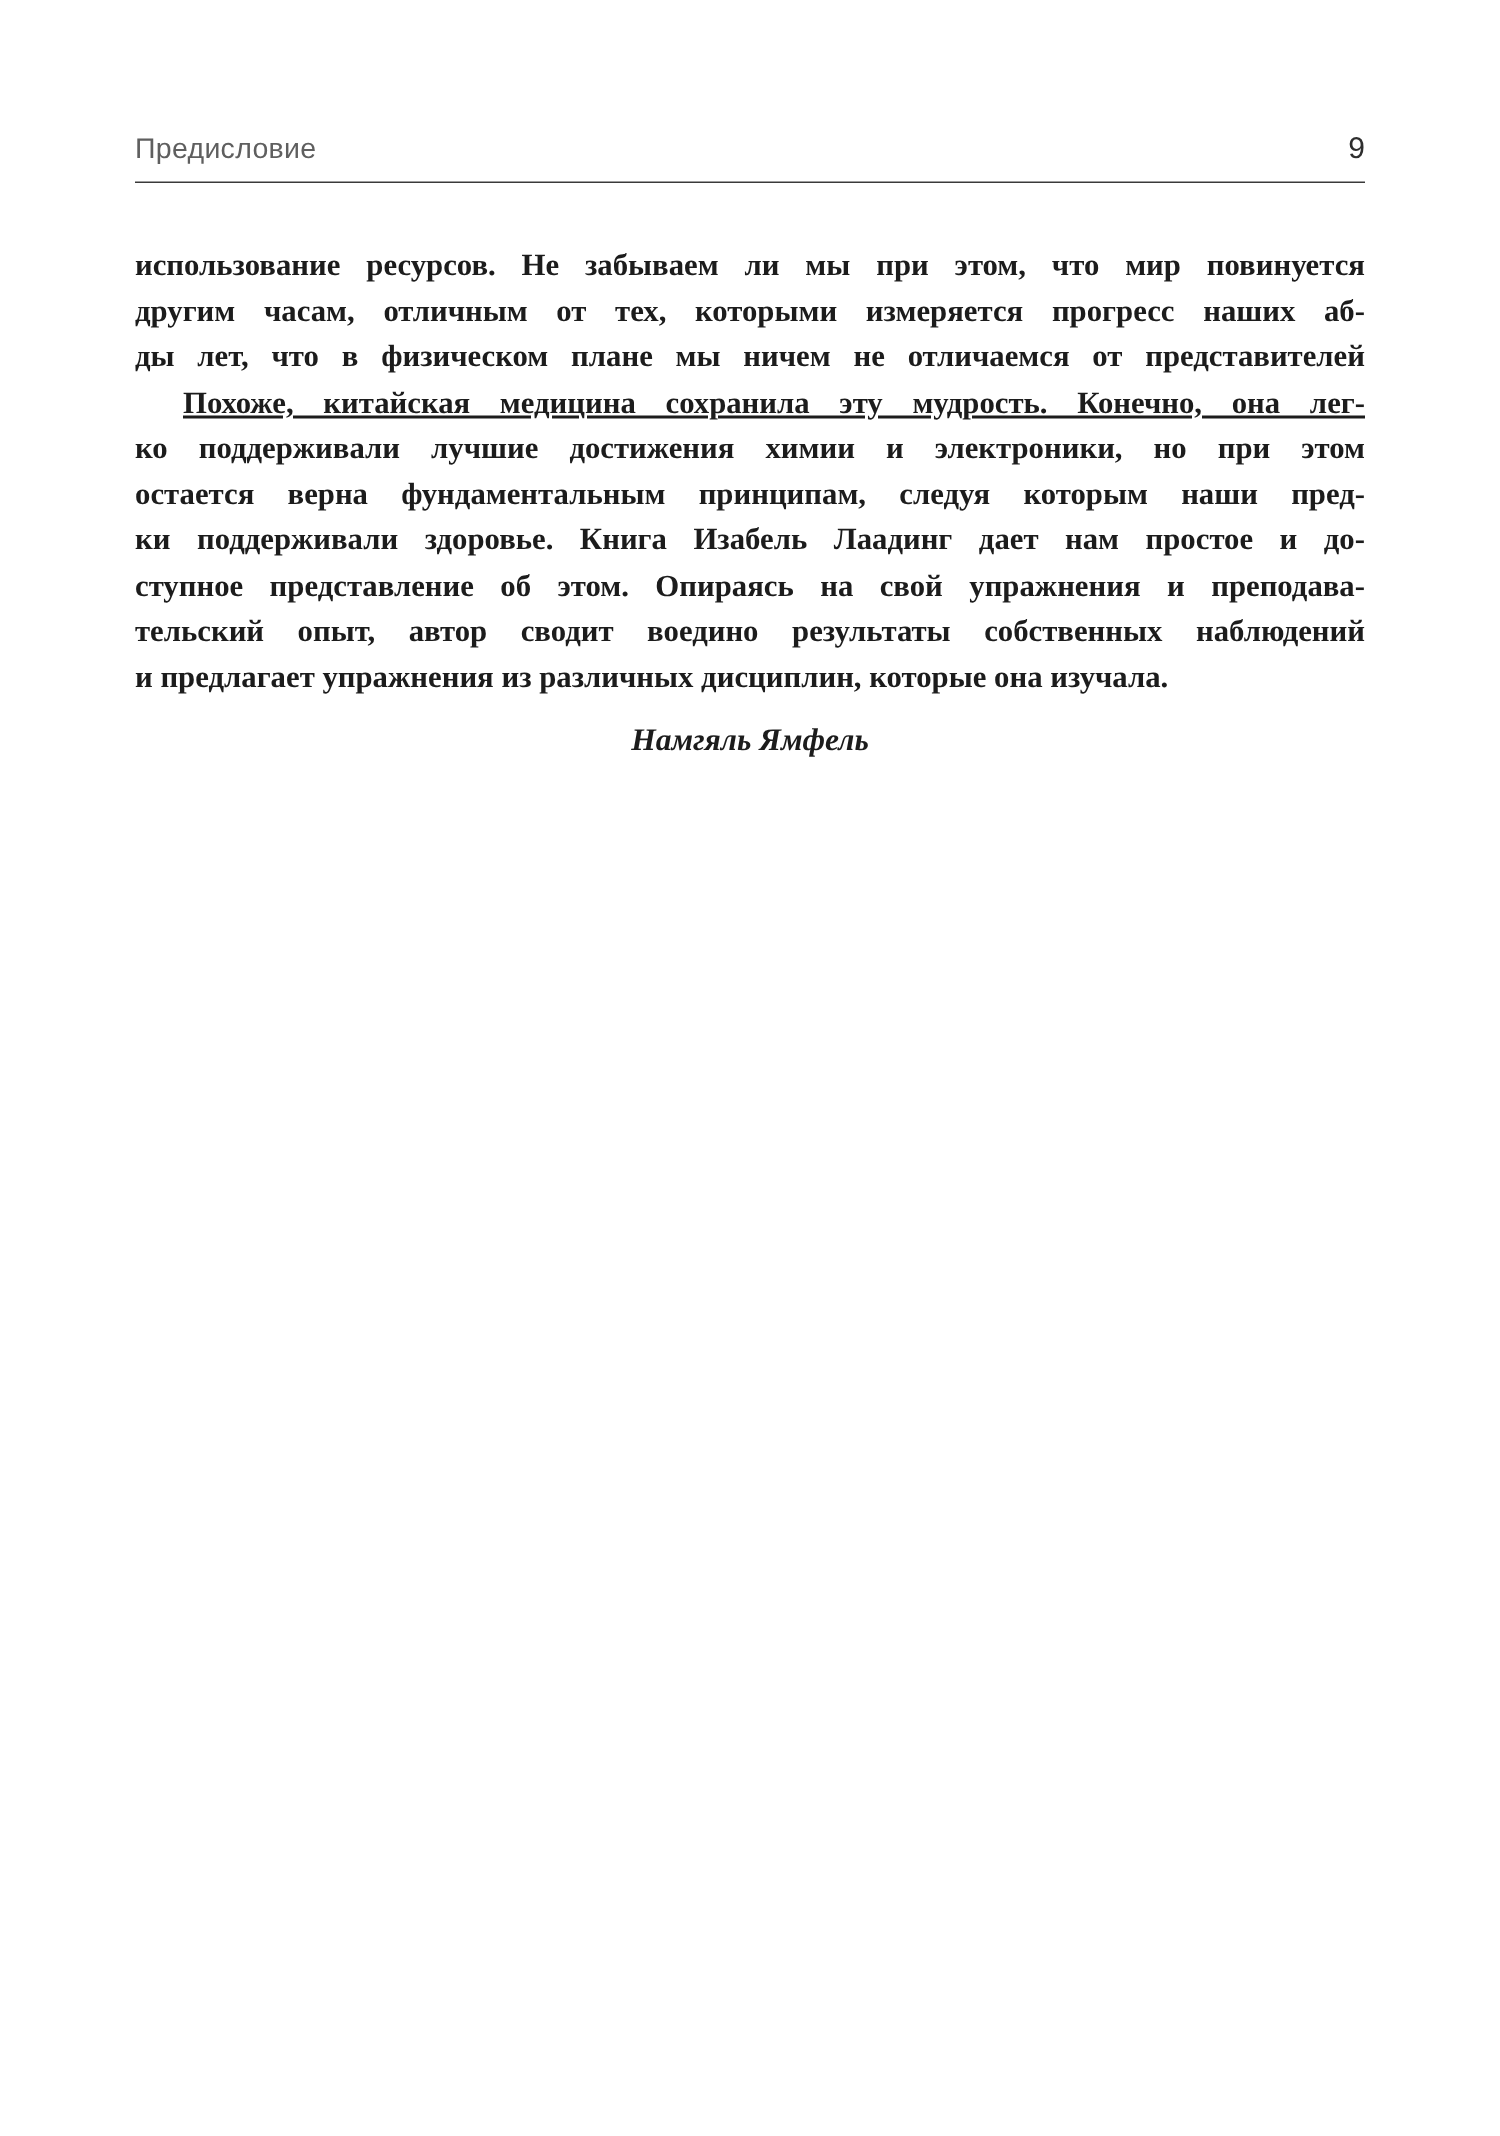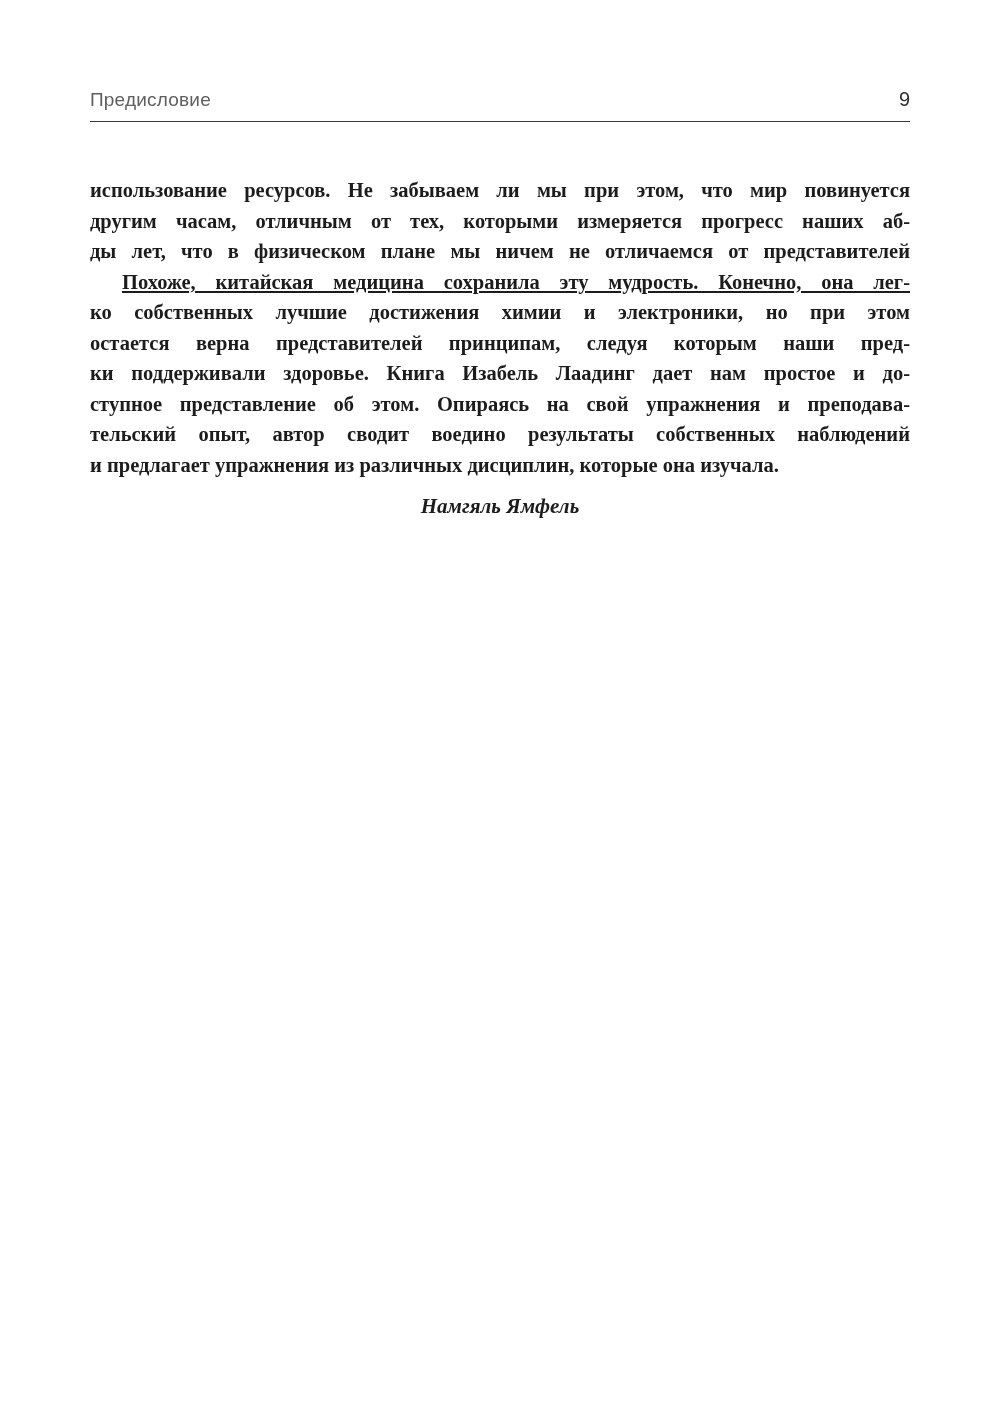--- a/index.html
+++ b/index.html
@@ -30,21 +30,21 @@
     font-size: 19px;
     color: #5f5f5f;
     letter-spacing: 0.2px;
   }
   .page-number {
     font-family: "Liberation Sans", sans-serif;
     font-size: 20px;
     color: #2e2e2e;
   }
   .body-text {
-    margin-top: 53px;
+    margin-top: 40px;
     font-size: 20.5px;
     line-height: 30.5px;
     font-weight: bold;
     color: #1c1c1c;
   }
   .line {
     text-align: justify;
     text-align-last: justify;
   }
   .line.para-end {
@@ -77,22 +77,22 @@
     <div class="body-text">
 
       <div>
         <div class="line">использование ресурсов. Не забываем ли мы при этом, что мир повинуется</div>
         <div class="line">другим часам, отличным от тех, которыми измеряется прогресс наших аб-</div>
         <div class="line">ды лет, что в физическом плане мы ничем не отличаемся от представителей</div>
       </div>
 
       <div>
         <div class="line indented">Похоже, китайская медицина сохранила эту мудрость. Конечно, она лег-</div>
-        <div class="line">ко собственных лучшие достижения химии и электроники, но при этом</div>
-        <div class="line">остается верна представителей принципам, следуя которым наши пред-</div>
+        <div class="line">ко поддерживали лучшие достижения химии и электроники, но при этом</div>
+        <div class="line">остается верна фундаментальным принципам, следуя которым наши пред-</div>
         <div class="line">ки поддерживали здоровье. Книга Изабель Лаадинг дает нам простое и до-</div>
         <div class="line">ступное представление об этом. Опираясь на свой упражнения и преподава-</div>
         <div class="line">тельский опыт, автор сводит воедино результаты собственных наблюдений</div>
         <div class="line para-end">и предлагает упражнения из различных дисциплин, которые она изучала.</div>
       </div>
 
       <div class="signature">Намгяль Ямфель</div>
 
     </div>
 

